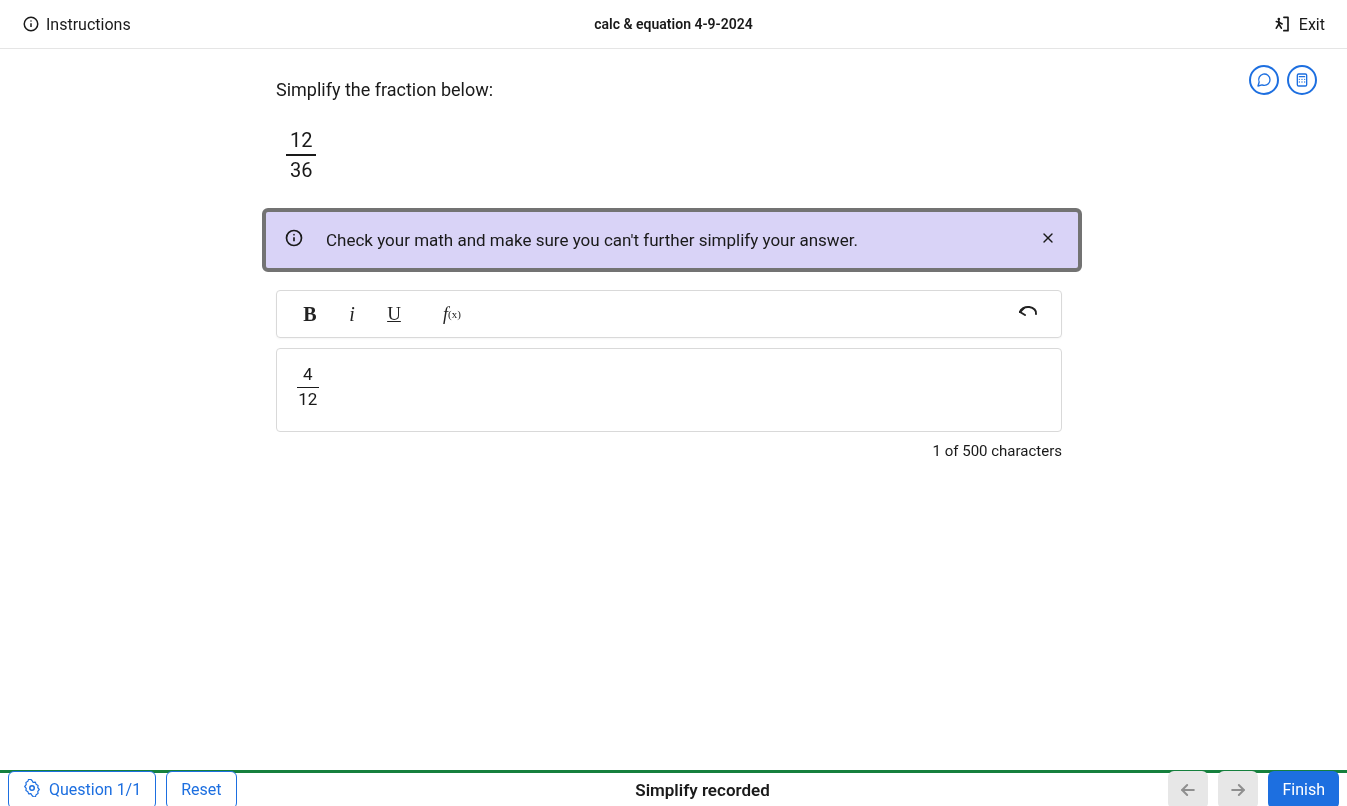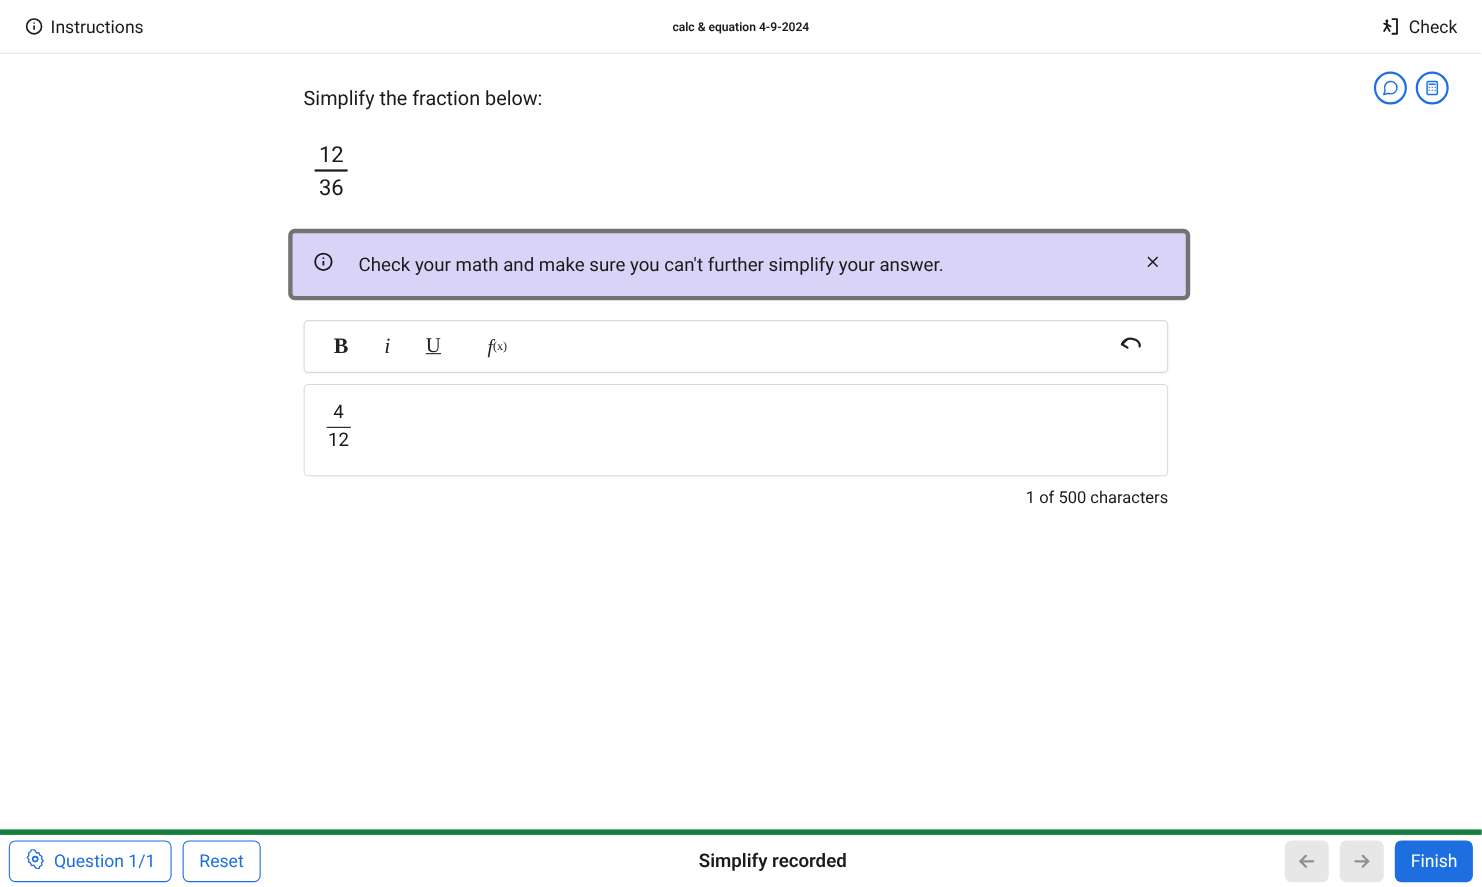--- a/index.html
+++ b/index.html
@@ -8,21 +8,21 @@
   
   .header {
     height: 49px;
     border-bottom: 1px solid #e5e5e5;
     display: flex;
     align-items: center;
     padding: 0 22px;
   }
   .header-left, .header-right { display:flex; align-items:center; gap:6px; font-size:16px; }
   .header-left { flex:1; }
-  .header-center { flex:1; text-align:center; font-weight:600; font-size:11px; }
+  .header-center { flex:1; text-align:center; font-weight:600; font-size:14px; }
   .header-right { flex:1; justify-content:flex-end; cursor:pointer; }
   .info-icon, .exit-icon { display:inline-flex; }
 
   
   .main { position:relative; padding: 30px 0 0 0; }
   .content { width: 804px; margin-left: 276px; }
 
   .question-text { font-size:18px; margin-bottom: 28px; }
 
   .qfrac { display:inline-block; text-align:center; font-size:20px; line-height:1.2; margin-left:10px; }
@@ -75,22 +75,22 @@
     padding:16px 20px; font-size:17px;
   }
   .ansfrac { display:inline-block; text-align:center; line-height:1.15; }
   .ansfrac .num { display:block; padding:0 6px 2px 6px; border-bottom:1.5px solid #1a1a1a; }
   .ansfrac .den { display:block; padding-top:2px; }
 
   .char-count { text-align:right; font-size:15px; margin-top:10px; }
 
   
   .footer {
-    position:absolute; left:0; right:0; bottom:0; height:52px;
-    border-top:5px solid #15803d;
+    position:absolute; left:0; right:0; bottom:0; height:36px;
+    border-top:3px solid #15803d;
     display:flex; align-items:center; padding:0 8px; gap:10px; background:#fff;
   }
   .btn {
     height:38px; padding:0 14px; border-radius:6px; font-size:16px;
     display:inline-flex; align-items:center; gap:8px; cursor:pointer; user-select:none;
   }
   .btn-outline { border:1.5px solid #1d6fe0; color:#1d6fe0; background:#fff; }
   .footer-center { flex:1; text-align:center; font-weight:600; font-size:17px; }
   .nav-btn {
     width:40px; height:38px; border-radius:6px; background:#e7e7e7; color:#8f8f8f;
@@ -117,21 +117,21 @@
     <span class="exit-icon">
       <svg width="20" height="20" viewBox="0 0 24 24" fill="none" stroke="#1a1a1a" stroke-width="2" stroke-linecap="round" stroke-linejoin="round">
         <path d="M13 4h5v16h-5"></path>
         <circle cx="7" cy="6" r="1.6" fill="#1a1a1a" stroke="none"></circle>
         <path d="M7 8v4l-3 5"></path>
         <path d="M7 12l3 5"></path>
         <path d="M7 10l4 2"></path>
         <path d="M7 10l-3-1"></path>
       </svg>
     </span>
-    <span>Check</span>
+    <span>Exit</span>
   </div>
 </div>
 
 <div class="main">
 
   <div class="tool-buttons">
     <div class="tool-btn">
       <svg width="16" height="16" viewBox="0 0 24 24" fill="none" stroke="#1d6fe0" stroke-width="2" stroke-linecap="round" stroke-linejoin="round">
         <path d="M21 11.5a8.38 8.38 0 0 1-8.5 8.5 8.5 8.5 0 0 1-3.5-.74L3 21l1.74-6A8.5 8.5 0 1 1 21 11.5z"></path>
       </svg>

